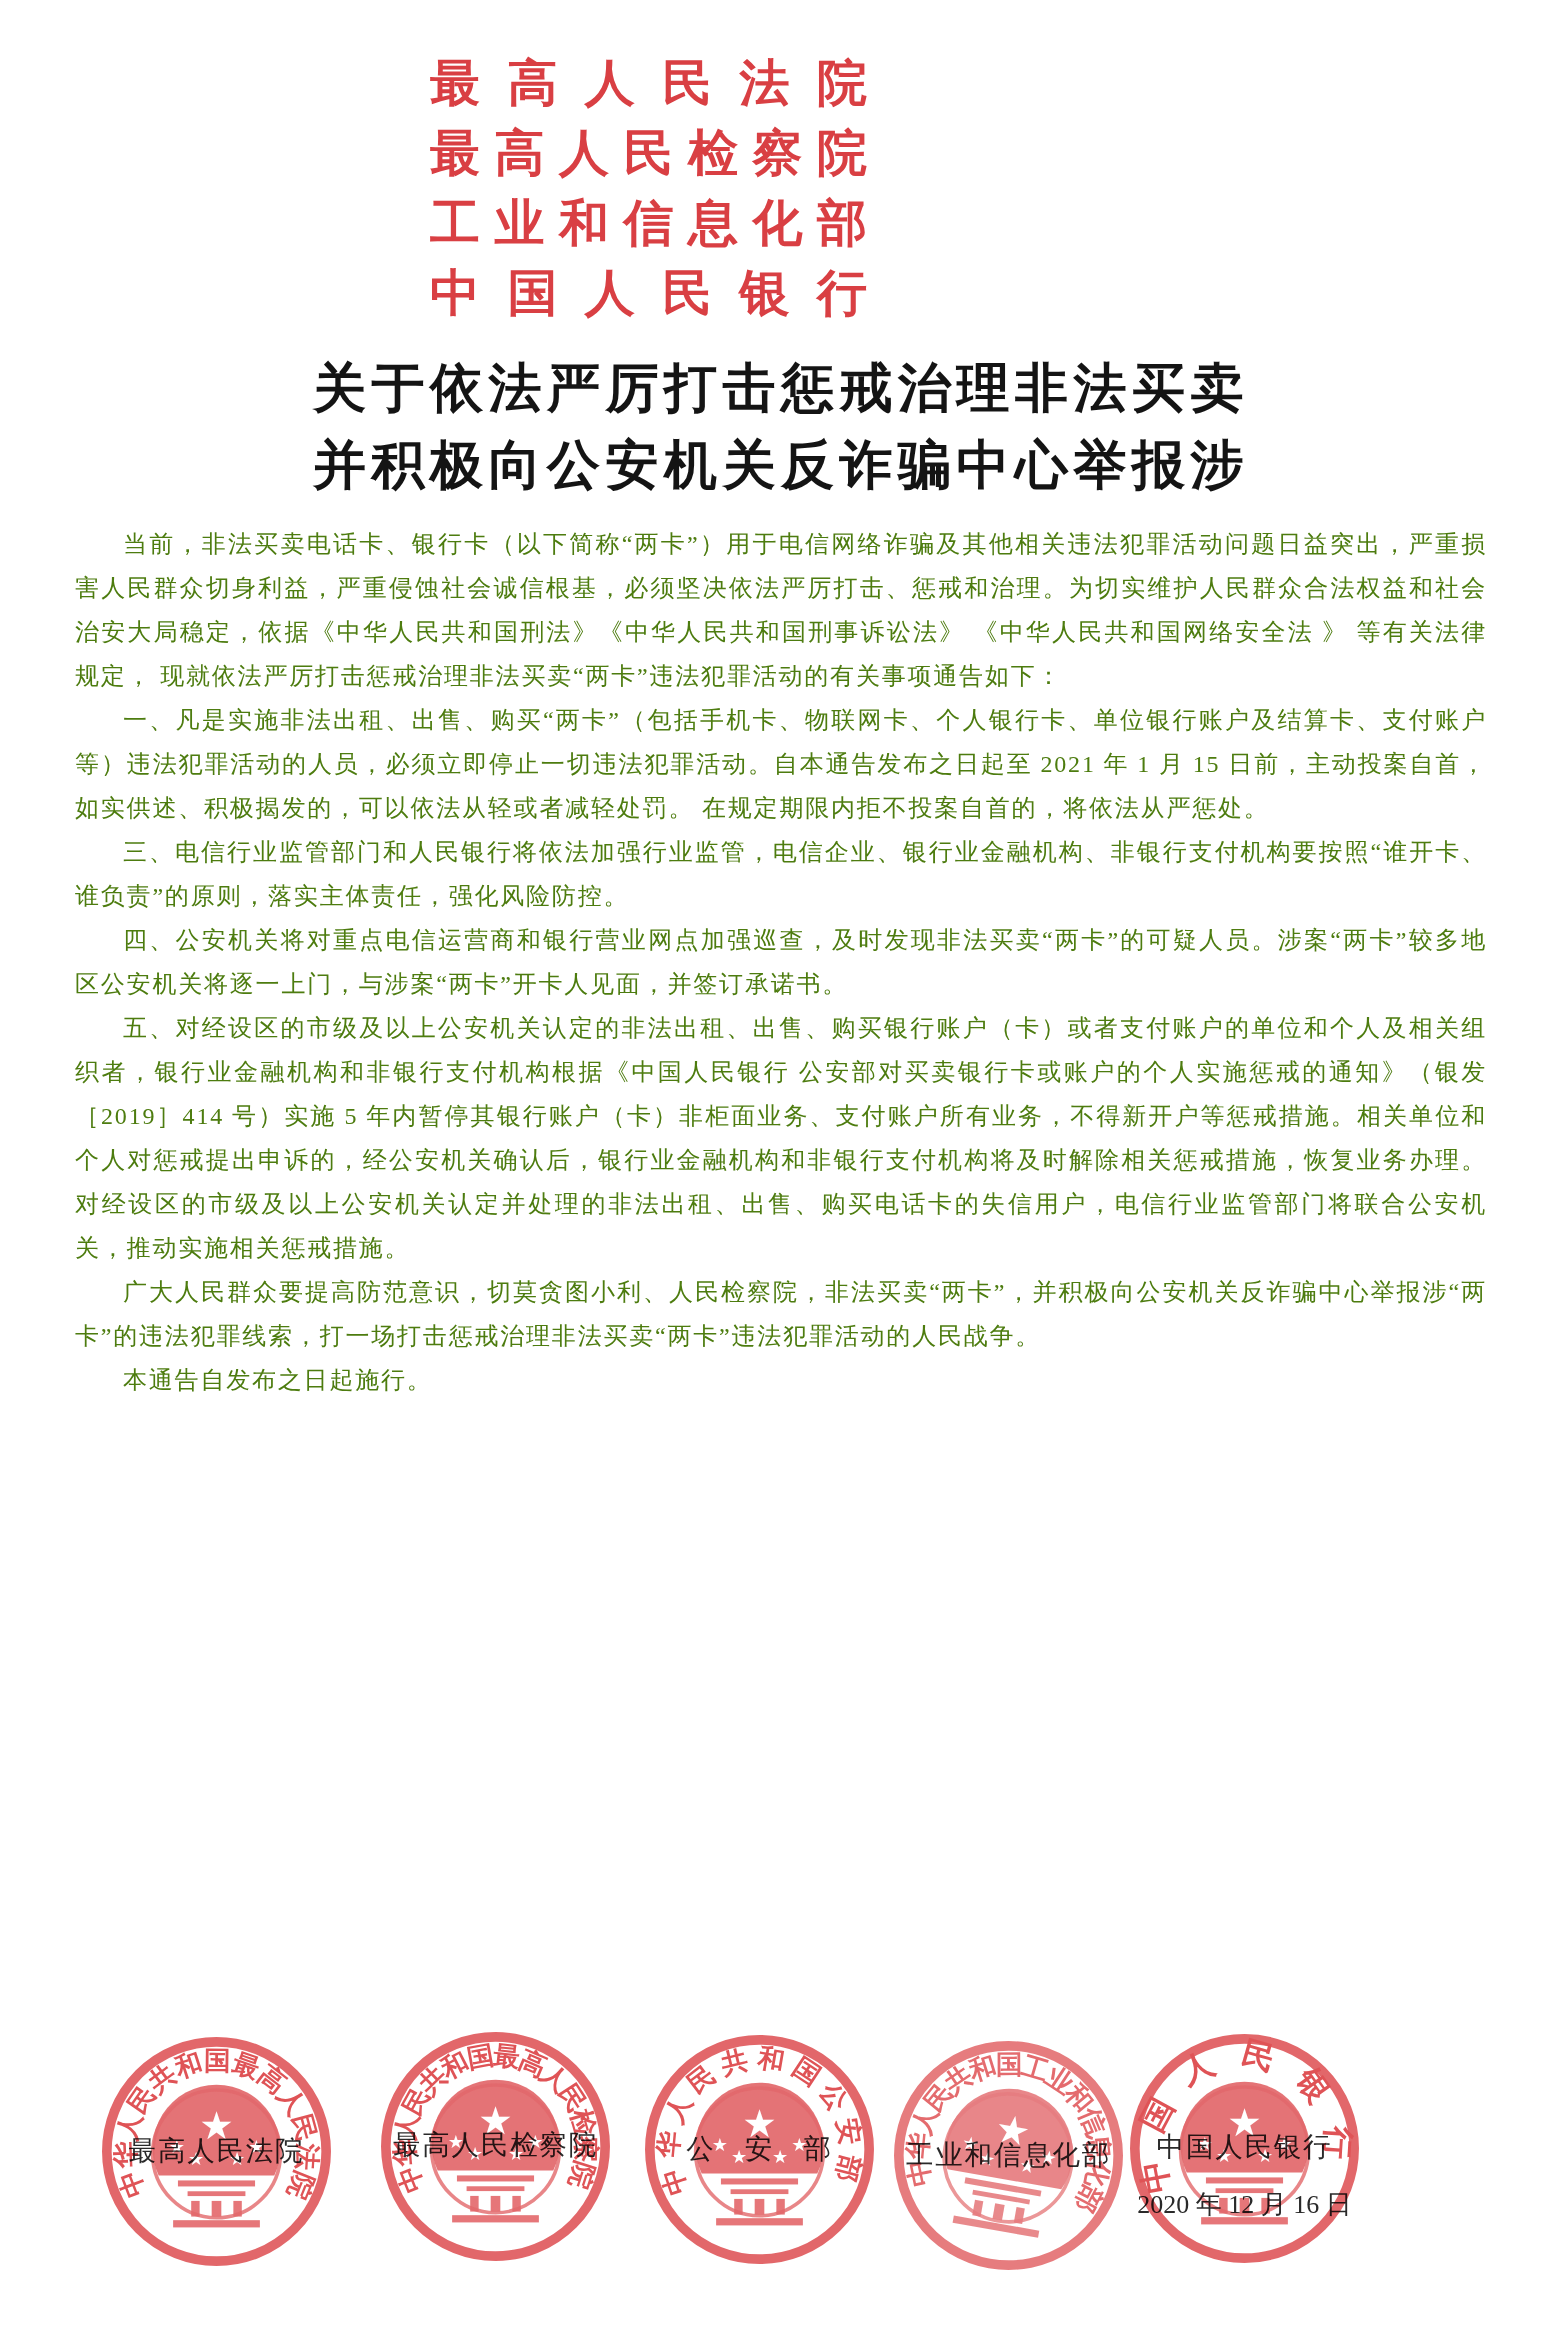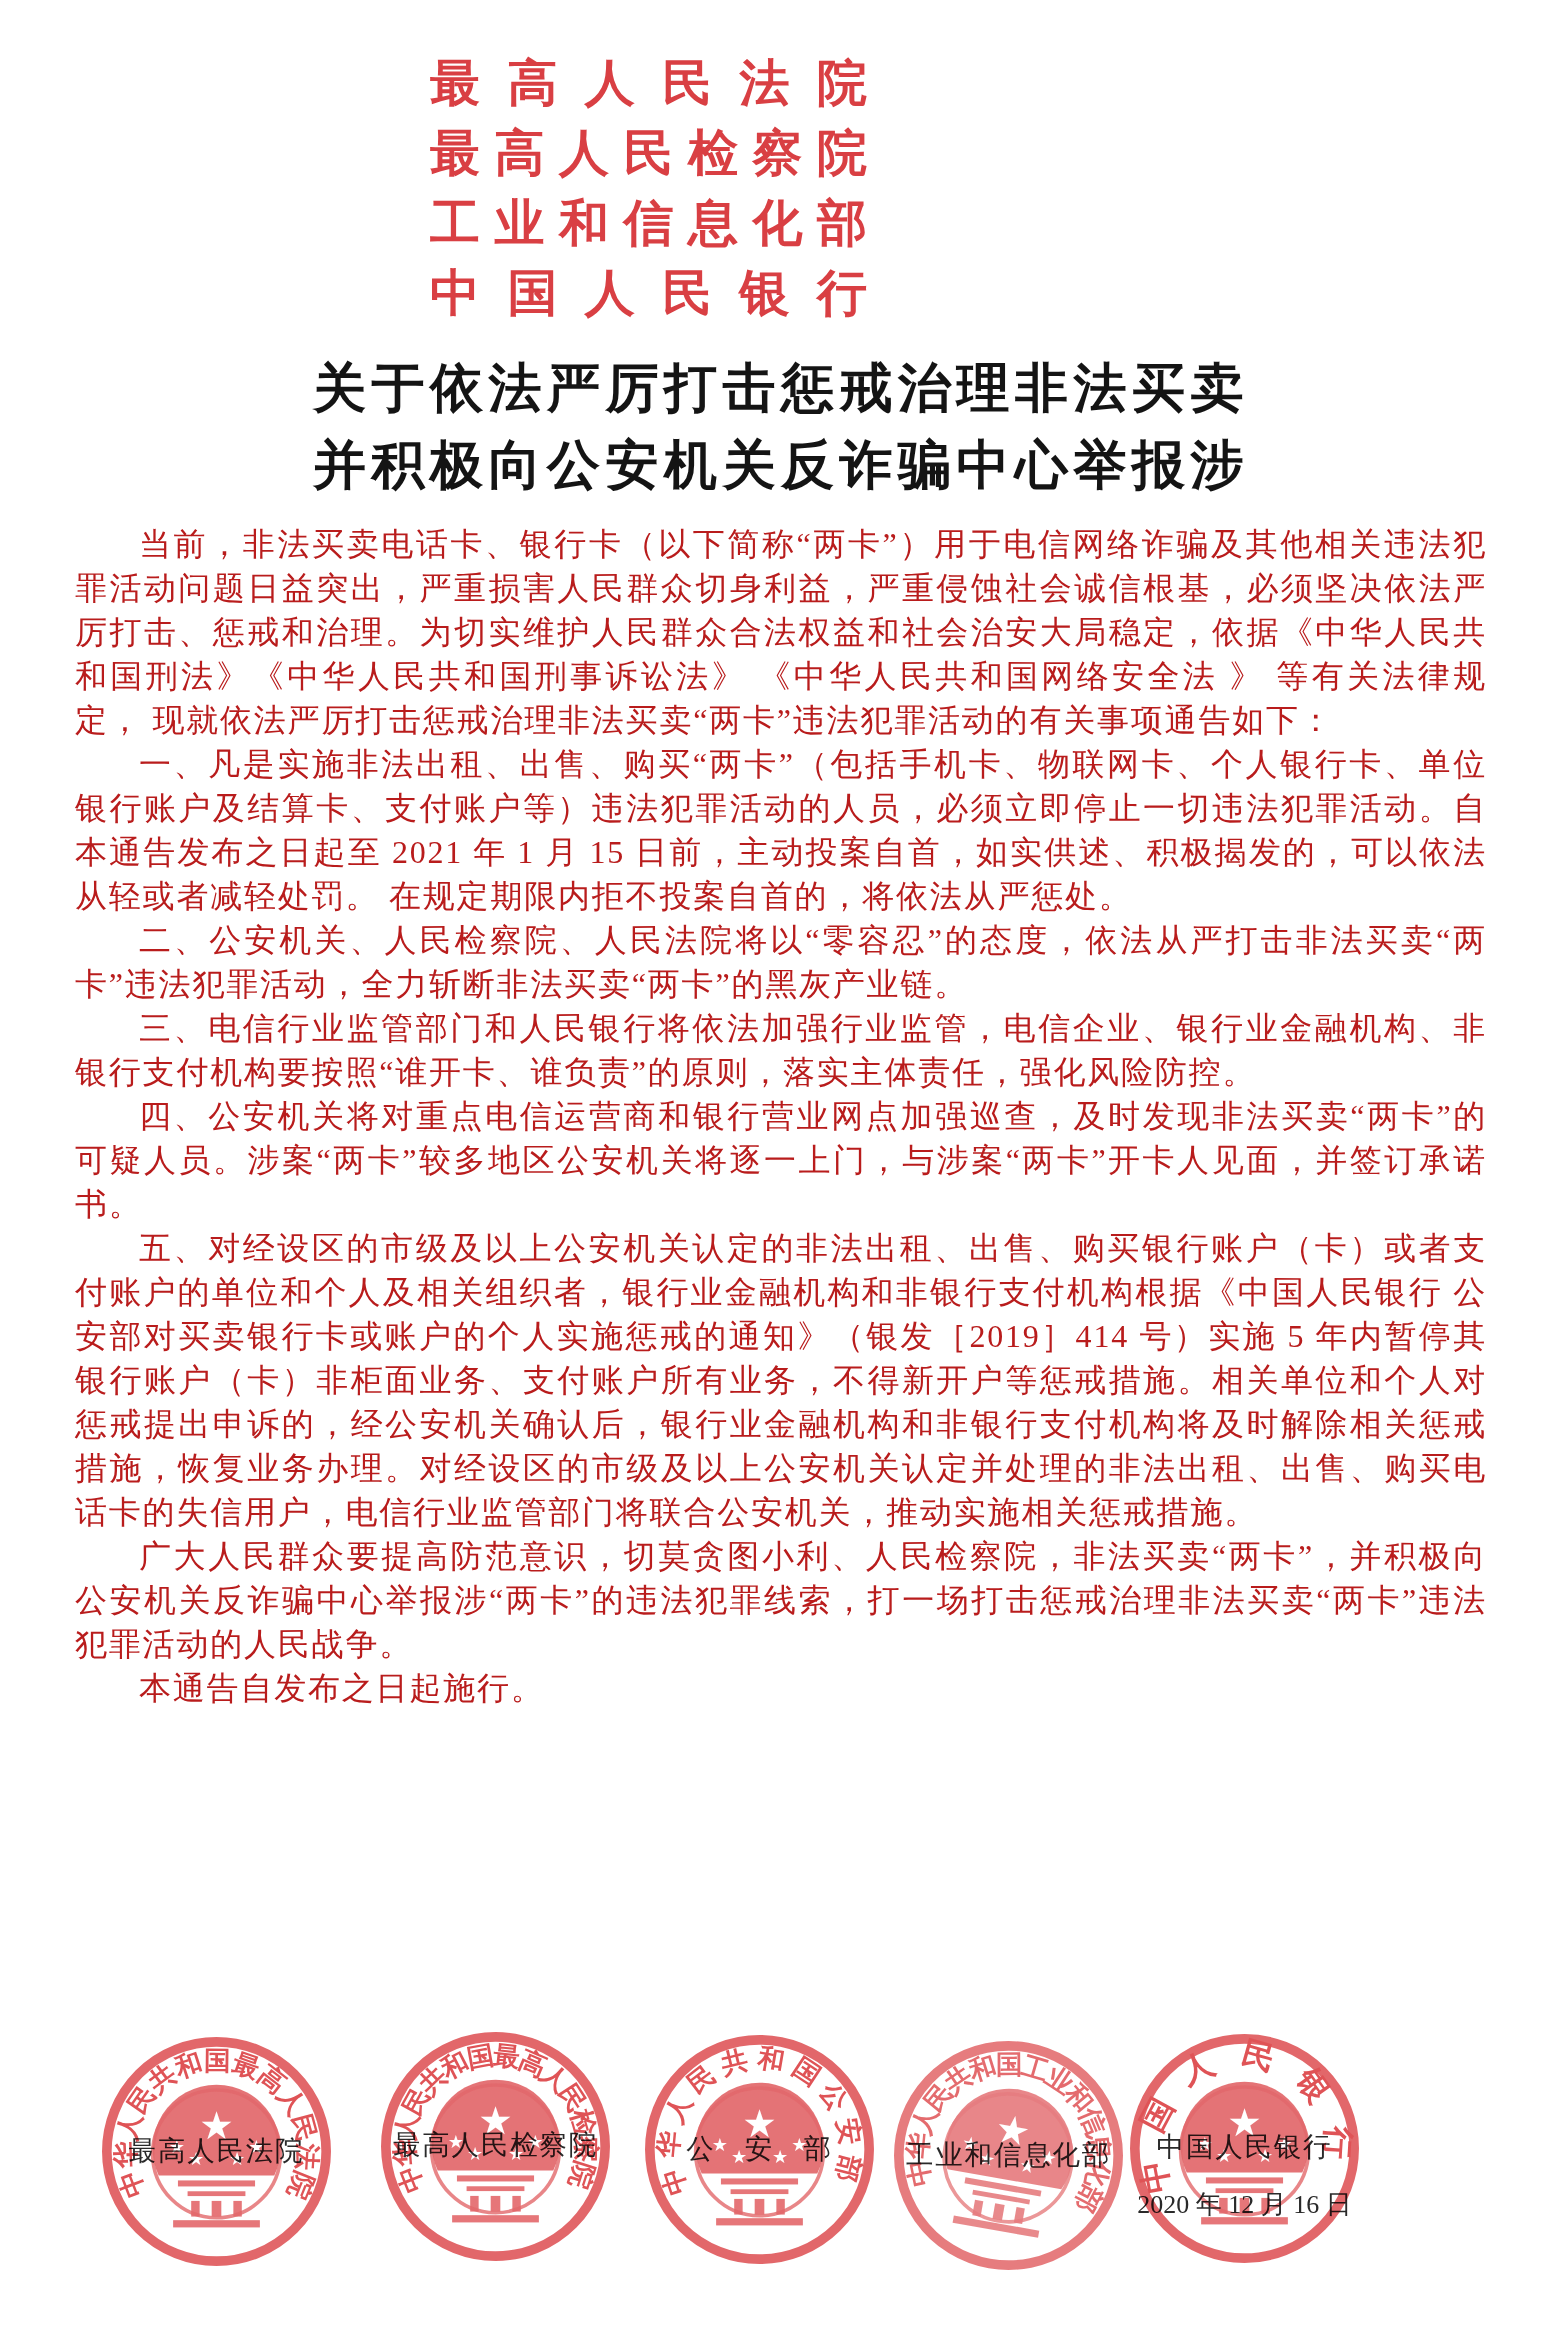--- a/index.html
+++ b/index.html
@@ -20,22 +20,22 @@
     white-space:nowrap;
   }
   
   .title{margin-top:22px;text-align:center;color:#141414;}
   .title-line{
     font-size:53px;line-height:77px;font-weight:700;letter-spacing:5.5px;
   }
   
   .body-text{
     margin:18.4px 75px 0 75px;
-    font-size:32px;line-height:44px;letter-spacing:1.8px;
-    text-align:justify;color:#b91c1c;
+    font-size:24px;line-height:44px;letter-spacing:1.8px;
+    text-align:justify;color:#4d7c0f;
   }
   .body-text p{margin:0;text-indent:2em;}
   
   .seals{position:absolute;left:0;top:2011px;width:1562px;height:331px;}
   .seal{position:absolute;width:241px;height:241px;}
   .seal svg{width:100%;height:100%;position:relative;z-index:2;mix-blend-mode:multiply;opacity:.93;}
   .seal-1{left:96px;top:20px;}
   .seal-2{left:375px;top:14.7px;}
   .seal-3{left:639px;top:18.4px;}
   .seal-4{left:888px;top:24px;}
@@ -72,21 +72,20 @@
 </div>
 
 <div class="title">
   <div class="title-line">关于依法严厉打击惩戒治理非法买卖</div>
   <div class="title-line">并积极向公安机关反诈骗中心举报涉</div>
 </div>
 
 <div class="body-text">
   <p>当前，非法买卖电话卡、银行卡（以下简称“两卡”）用于电信网络诈骗及其他相关违法犯罪活动问题日益突出，严重损害人民群众切身利益，严重侵蚀社会诚信根基，必须坚决依法严厉打击、惩戒和治理。为切实维护人民群众合法权益和社会治安大局稳定，依据《中华人民共和国刑法》《中华人民共和国刑事诉讼法》 《中华人民共和国网络安全法 》 等有关法律规定， 现就依法严厉打击惩戒治理非法买卖“两卡”违法犯罪活动的有关事项通告如下：</p>
   <p>一、凡是实施非法出租、出售、购买“两卡”（包括手机卡、物联网卡、个人银行卡、单位银行账户及结算卡、支付账户等）违法犯罪活动的人员，必须立即停止一切违法犯罪活动。自本通告发布之日起至 2021 年 1 月 15 日前，主动投案自首，如实供述、积极揭发的，可以依法从轻或者减轻处罚。 在规定期限内拒不投案自首的，将依法从严惩处。</p>
-  <p>二、公安机关、人民检察院、人民法院将以“零容忍”的态度，依法从严打击非法买卖“两卡”违法犯罪活动，全力斩断非法买卖“两卡”的黑灰产业链。</p>
   <p>三、电信行业监管部门和人民银行将依法加强行业监管，电信企业、银行业金融机构、非银行支付机构要按照“谁开卡、谁负责”的原则，落实主体责任，强化风险防控。</p>
   <p>四、公安机关将对重点电信运营商和银行营业网点加强巡查，及时发现非法买卖“两卡”的可疑人员。涉案“两卡”较多地区公安机关将逐一上门，与涉案“两卡”开卡人见面，并签订承诺书。</p>
   <p>五、对经设区的市级及以上公安机关认定的非法出租、出售、购买银行账户（卡）或者支付账户的单位和个人及相关组织者，银行业金融机构和非银行支付机构根据《中国人民银行 公安部对买卖银行卡或账户的个人实施惩戒的通知》（银发［2019］414 号）实施 5 年内暂停其银行账户（卡）非柜面业务、支付账户所有业务，不得新开户等惩戒措施。相关单位和个人对惩戒提出申诉的，经公安机关确认后，银行业金融机构和非银行支付机构将及时解除相关惩戒措施，恢复业务办理。对经设区的市级及以上公安机关认定并处理的非法出租、出售、购买电话卡的失信用户，电信行业监管部门将联合公安机关，推动实施相关惩戒措施。</p>
   <p>广大人民群众要提高防范意识，切莫贪图小利、人民检察院，非法买卖“两卡”，并积极向公安机关反诈骗中心举报涉“两卡”的违法犯罪线索，打一场打击惩戒治理非法买卖“两卡”违法犯罪活动的人民战争。</p>
   <p>本通告自发布之日起施行。</p>
 </div>
 
 <div class="seals">
 
   <div class="seal seal-1">

